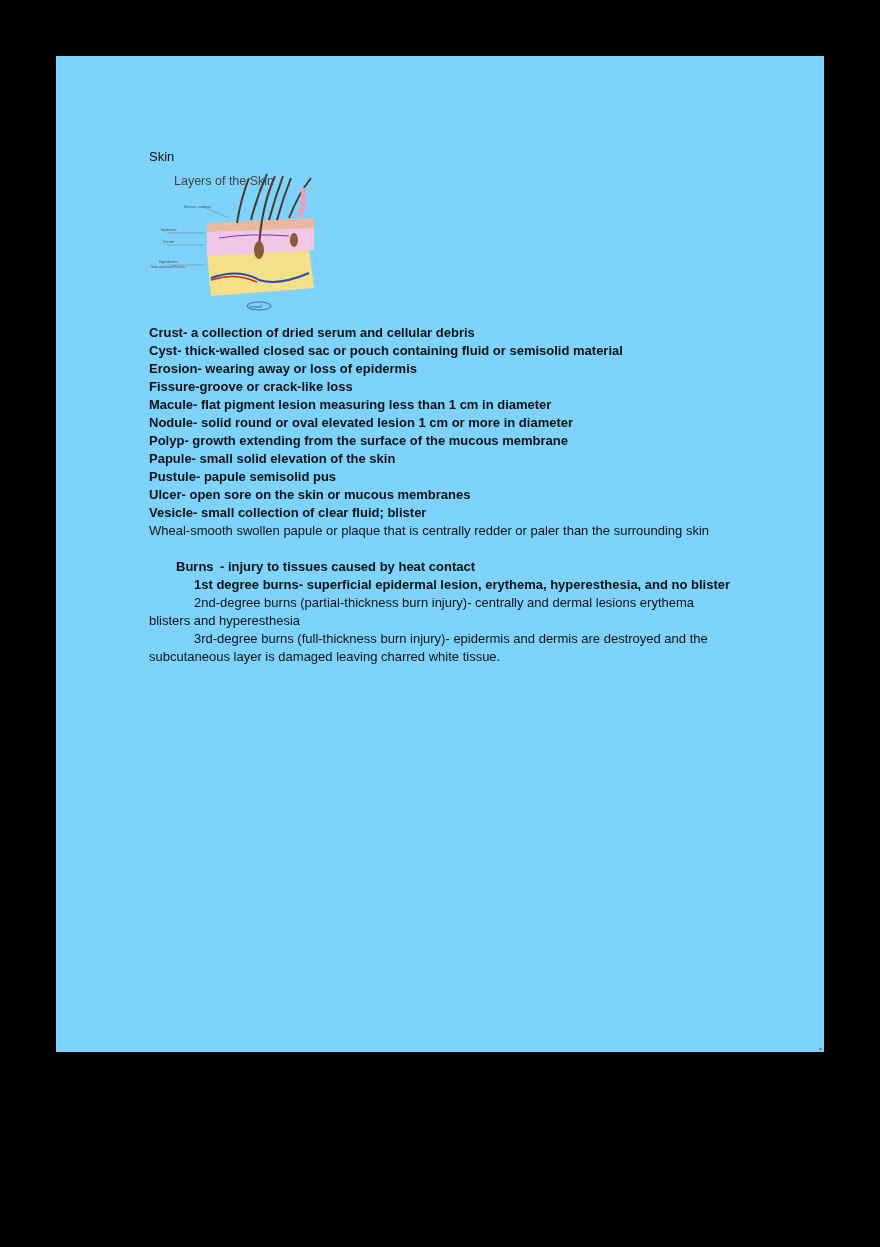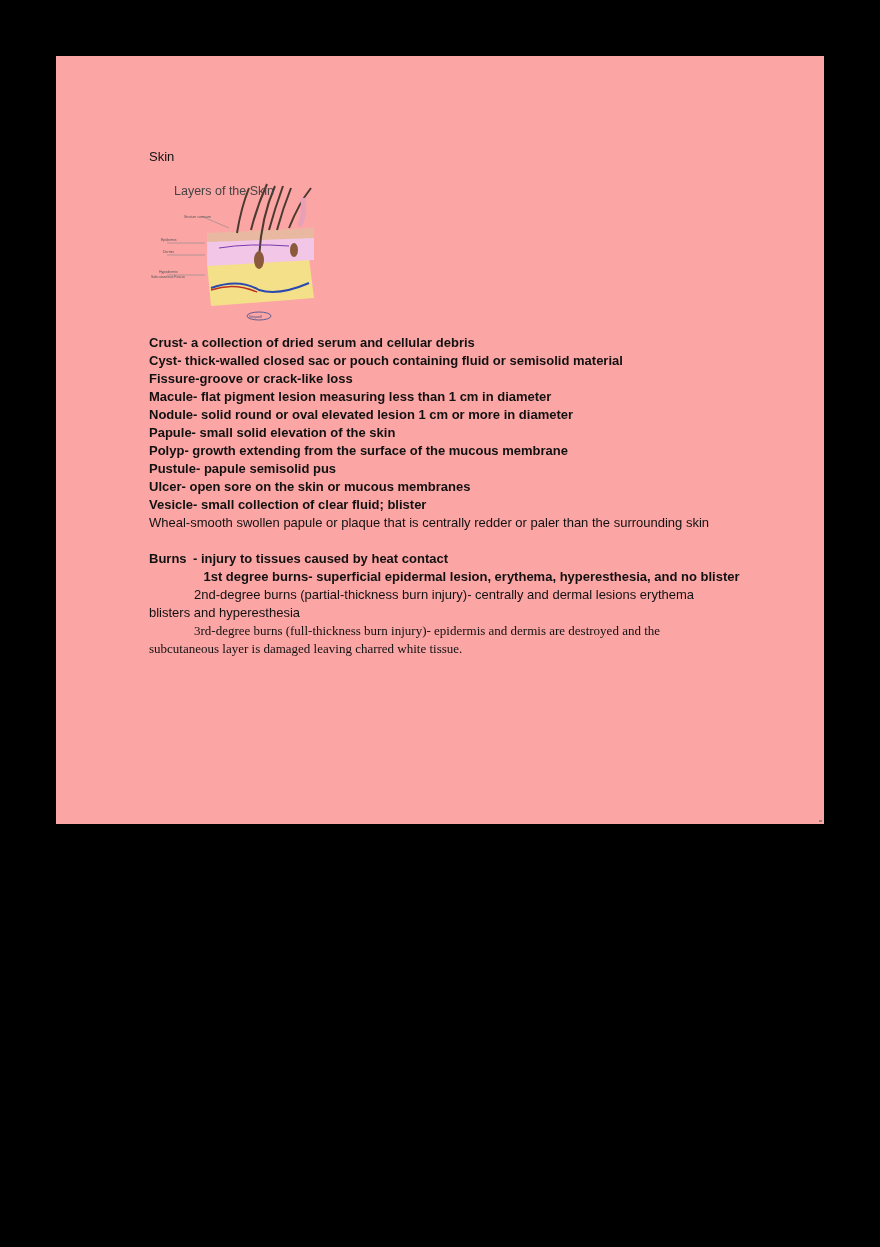--- a/index.html
+++ b/index.html
@@ -12,22 +12,22 @@
       height: 1247px;
       position: relative;
       overflow: hidden;
       font-family: "Liberation Sans", sans-serif;
     }
     .page {
       position: absolute;
       left: 56px;
       top: 56px;
       width: 768px;
-      height: 768px;
-      background: #fca5a5;
+      height: 996px;
+      background: #7dd3fc;
     }
     .content {
       position: absolute;
       left: 93px;
       top: 92px;
       width: 600px;
       color: #111111;
       font-size: 13px;
       line-height: 18px;
     }
@@ -35,50 +35,50 @@
       white-space: nowrap;
       height: 18px;
       font-weight: bold;
     }
     .wrap-line {
       white-space: normal;
       width: 590px;
     }
     .indent {
       padding-left: 45px;
-      text-align: center;
     }
     .heading {
       height: 18px;
     }
     .figure {
       position: relative;
       width: 180px;
       height: 150px;
-      margin-top: 12px;
+      margin-top: 2px;
       margin-bottom: 6px;
     }
     .figure-title {
       position: absolute;
       left: 25px;
       top: 4px;
       font-size: 12.5px;
       color: #444444;
     }
     .figure svg {
       position: absolute;
       left: 0;
       top: 0;
     }
     .blank {
       height: 18px;
     }
     .burns-label {
       display: inline-block;
       width: 44px;
+      margin-left: 27px;
     }
     .corner-mark {
       position: absolute;
       right: 2px;
       bottom: 2px;
       width: 3px;
       height: 2px;
       background: #888;
     }
   </style>
@@ -126,34 +126,35 @@
         <text x="2" y="100" font-size="3.5" fill="#555">Subcutaneous Fascia</text>
 
         <ellipse cx="110" cy="138" rx="12" ry="4" fill="none" stroke="#3a4a8a" stroke-width="0.8"></ellipse>
         <text x="100" y="139.5" font-size="3.5" fill="#3a4a8a">Verywell</text>
       </svg>
       <div class="figure-title">Layers of the Skin</div>
     </div>
 
     <div class="line">Crust- a collection of dried serum and cellular debris</div>
     <div class="line">Cyst- thick-walled closed sac or pouch containing fluid or semisolid material</div>
+    <div class="line">Erosion- wearing away or loss of epidermis</div>
     <div class="line">Fissure-groove or crack-like loss</div>
     <div class="line">Macule- flat pigment lesion measuring less than 1 cm in diameter</div>
     <div class="line">Nodule- solid round or oval elevated lesion 1 cm or more in diameter</div>
+    <div class="line">Polyp- growth extending from the surface of the mucous membrane</div>
     <div class="line">Papule- small solid elevation of the skin</div>
-    <div class="line">Polyp- growth extending from the surface of the mucous membrane</div>
     <div class="line">Pustule- papule semisolid pus</div>
     <div class="line">Ulcer- open sore on the skin or mucous membranes</div>
     <div class="line">Vesicle- small collection of clear fluid; blister</div>
     <div class="wrap-line">Wheal-smooth swollen papule or plaque that is centrally redder or paler than the surrounding skin</div>
 
     <div class="blank"></div>
 
     <div class="line">
       <span class="burns-label">Burns</span><span>- injury to tissues caused by heat contact</span>
     </div>
     <div class="line indent">1st degree burns- superficial epidermal lesion, erythema, hyperesthesia, and no blister</div>
     <div class="wrap-line" style="text-indent:45px;width:585px;"><span>2nd-degree burns (partial-thickness burn injury)- centrally and dermal lesions erythema blisters and hyperesthesia</span></div>
-    <div class="wrap-line" style="text-indent:45px;width:570px;font-family:Liberation Serif, serif;"><span>3rd-degree burns (full-thickness burn injury)- epidermis and dermis are destroyed and the subcutaneous layer is damaged leaving charred white tissue.</span></div>
+    <div class="wrap-line" style="text-indent:45px;width:570px;"><span>3rd-degree burns (full-thickness burn injury)- epidermis and dermis are destroyed and the subcutaneous layer is damaged leaving charred white tissue.</span></div>
 
   </div>
   <div class="corner-mark"></div>
 </div>
 
 </body></html>

